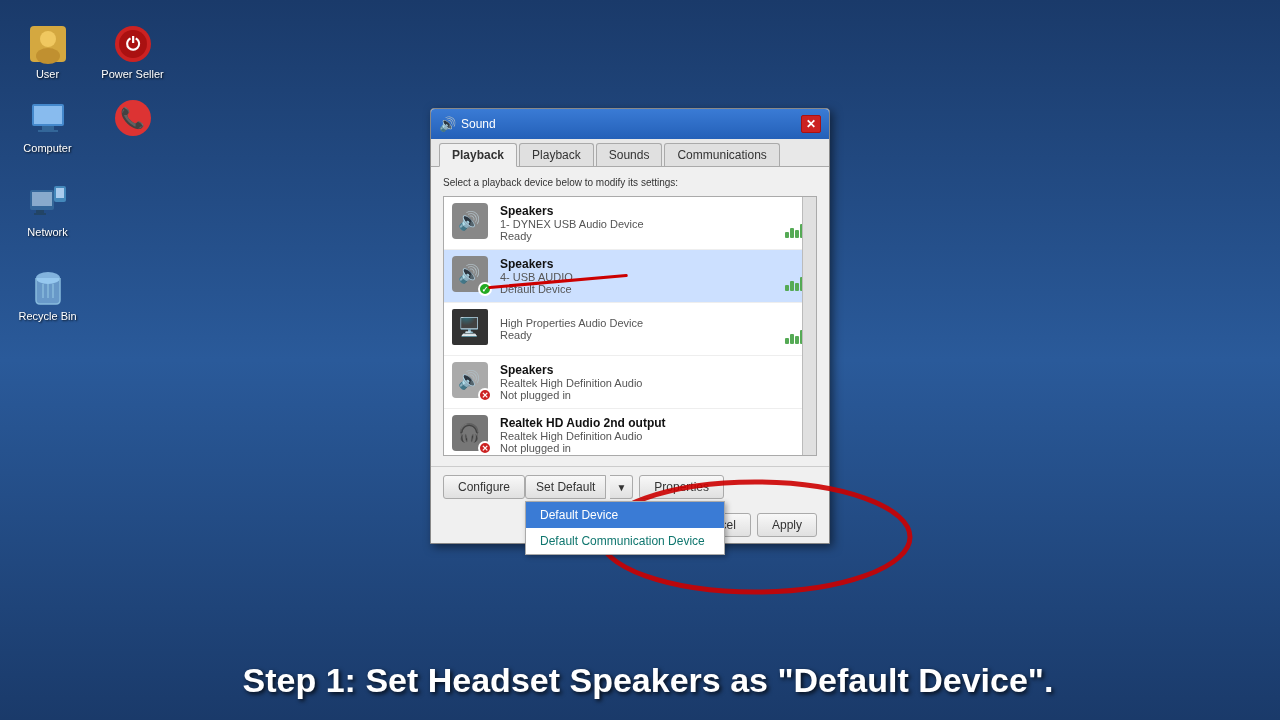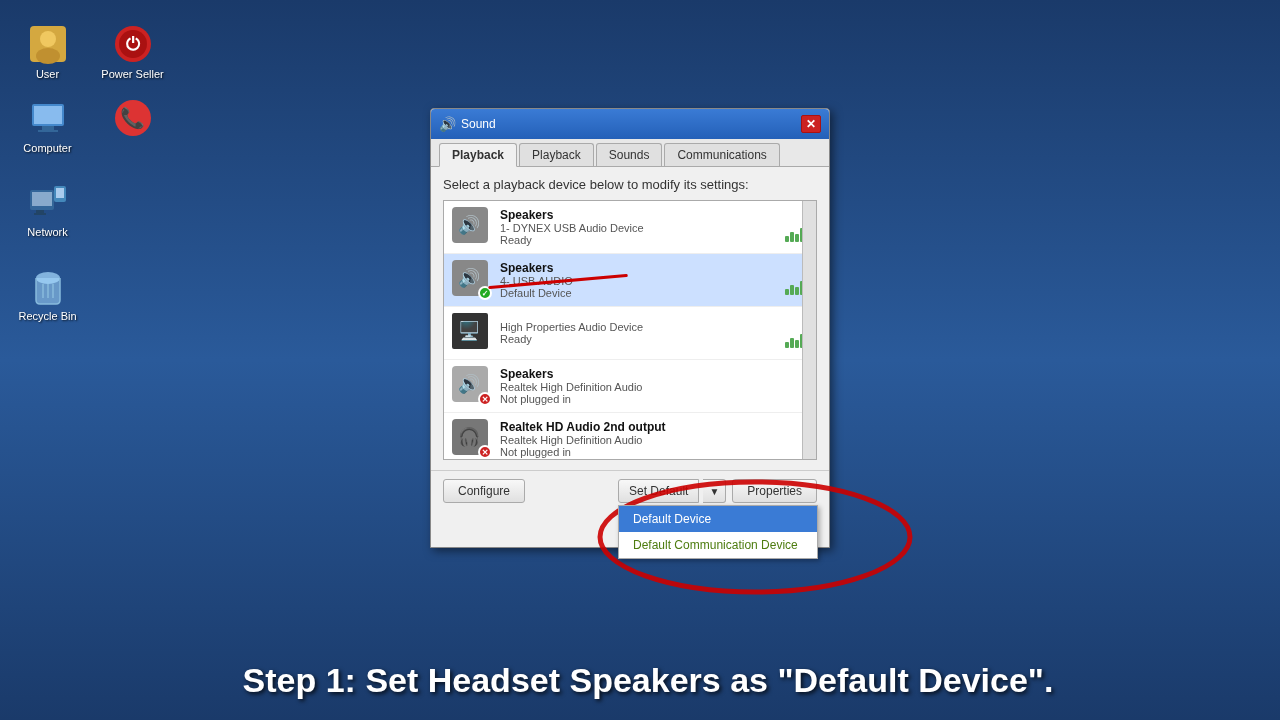--- a/index.html
+++ b/index.html
@@ -140,21 +140,21 @@
       border-bottom: 1px solid #f0f0f0;
       margin-bottom: -1px;
     }
 
     .dialog-content {
       padding: 10px 12px;
       background: #f0f0f0;
     }
 
     .dialog-instruction {
-      font-size: 13px;
+      font-size: 10px;
       color: #333;
       margin-bottom: 8px;
     }
 
     .device-list {
       border: 1px solid #aaa;
       background: white;
       height: 260px;
       overflow-y: auto;
       position: relative;
@@ -274,21 +274,20 @@
       right: 0;
       top: 0;
       bottom: 0;
       width: 14px;
       background: #e0e0e0;
       border-left: 1px solid #bbb;
     }
 
     .dialog-buttons {
       display: flex;
-      justify-content: space-between;
       align-items: center;
       padding: 8px 12px;
       background: #f0f0f0;
       border-top: 1px solid #ccc;
     }
 
     .btn {
       padding: 4px 14px;
       font-size: 12px;
       border: 1px solid #aaa;
@@ -344,21 +343,21 @@
       border: 1px solid #aaa;
       box-shadow: 2px 2px 5px rgba(0,0,0,0.3);
       z-index: 100;
       min-width: 220px;
     }
 
     .dropdown-item {
       padding: 6px 14px;
       font-size: 12px;
       cursor: pointer;
-      color: #4d7c0f;
+      color: #0f766e;
     }
 
     .dropdown-item.highlighted {
       background: #3a7bd5;
       color: white;
     }
 
     
     .bottom-buttons {
       display: flex;

